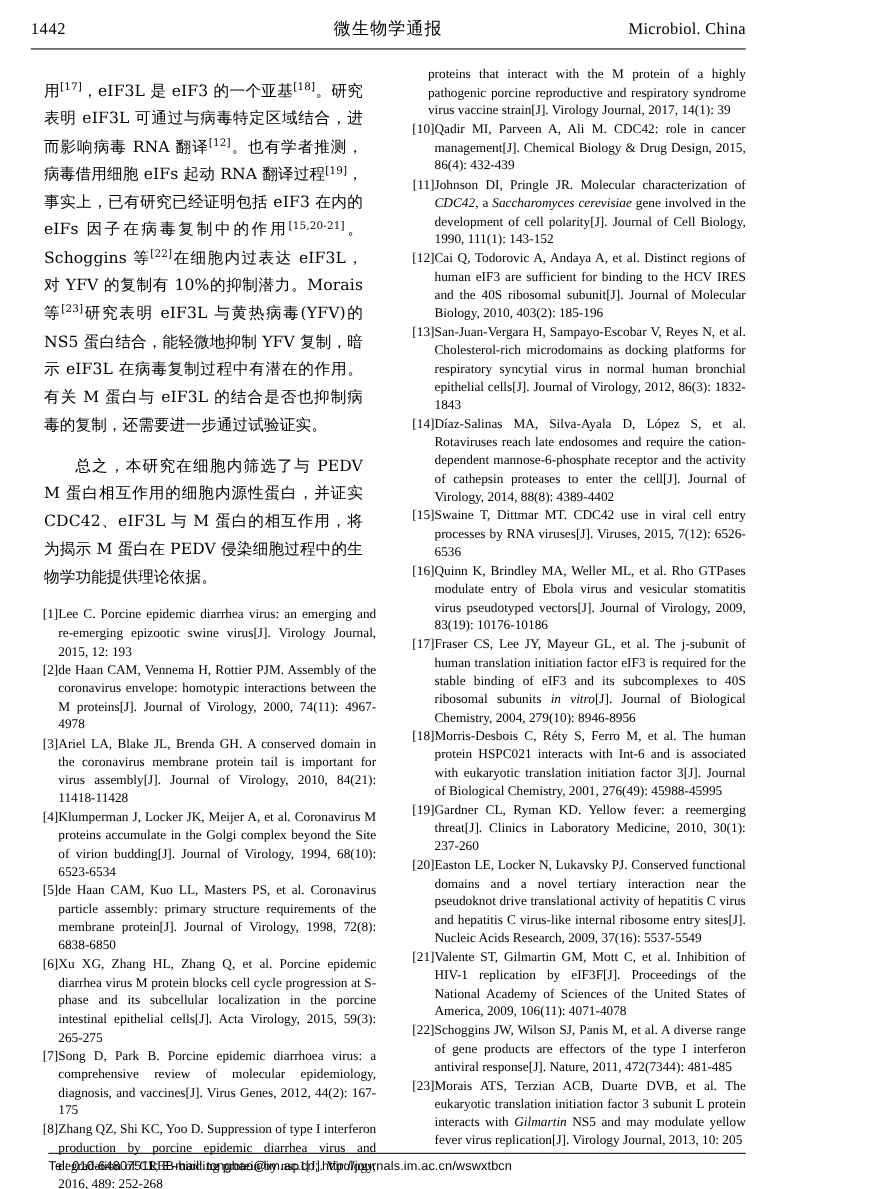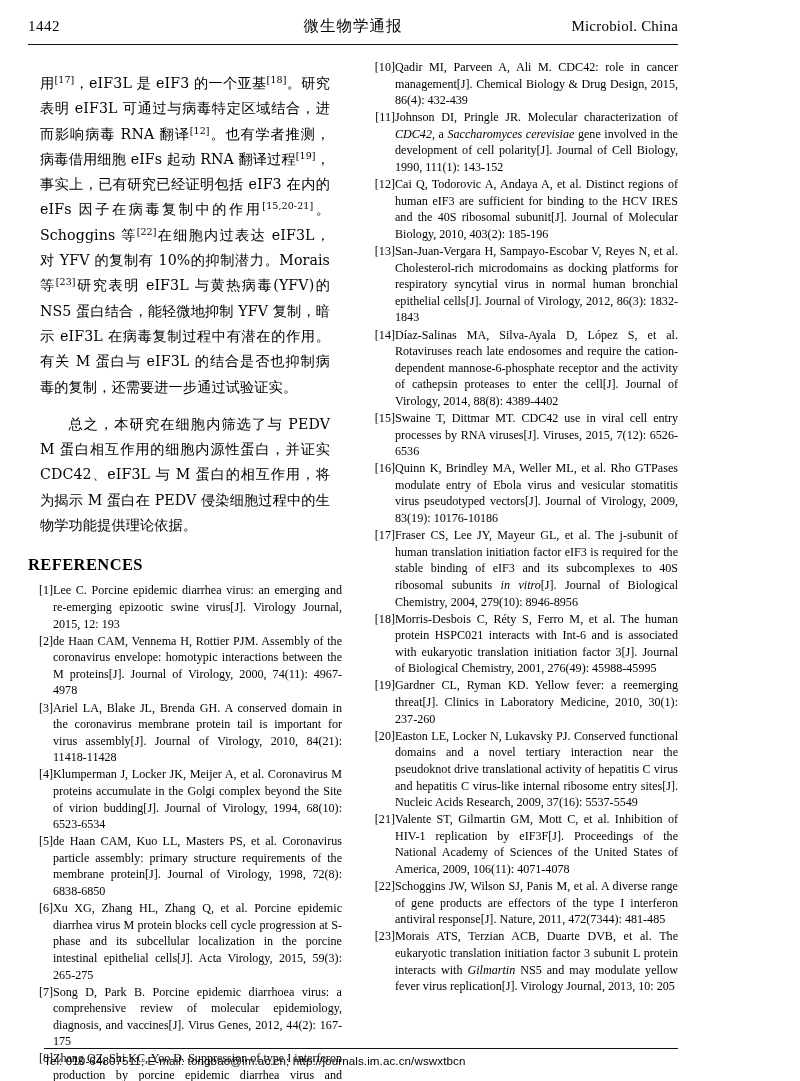--- a/index.html
+++ b/index.html
@@ -159,21 +159,20 @@
   </div>
   <div class="rule-top"></div>
 
   <div class="columns">
 
     <div class="col">
       <div id="cn-body">
           <p class="cn-par">用<sup>[17]</sup>，eIF3L 是 eIF3 的一个亚基<sup>[18]</sup>。研究表明 eIF3L 可通过与病毒特定区域结合，进而影响病毒 RNA 翻译<sup>[12]</sup>。也有学者推测，病毒借用细胞 eIFs 起动 RNA 翻译过程<sup>[19]</sup>，事实上，已有研究已经证明包括 eIF3 在内的 eIFs 因子在病毒复制中的作用<sup>[15,20-21]</sup>。Schoggins 等<sup>[22]</sup>在细胞内过表达 eIF3L，对 YFV 的复制有 10%的抑制潜力。Morais 等<sup>[23]</sup>研究表明 eIF3L 与黄热病毒(YFV)的 NS5 蛋白结合，能轻微地抑制 YFV 复制，暗示 eIF3L 在病毒复制过程中有潜在的作用。有关 M 蛋白与 eIF3L 的结合是否也抑制病毒的复制，还需要进一步通过试验证实。</p>
           <p class="cn-par indent">总之，本研究在细胞内筛选了与 PEDV M 蛋白相互作用的细胞内源性蛋白，并证实 CDC42、eIF3L 与 M 蛋白的相互作用，将为揭示 M 蛋白在 PEDV 侵染细胞过程中的生物学功能提供理论依据。</p>
         </div>
-      <h2 class="ref-title">REFERENCES</h2>
       <ul class="ref-list" id="refs-left">
           <li class="ref-item">
             <span class="ref-num">[1]</span>
             <span class="ref-text">Lee C. Porcine epidemic diarrhea virus: an emerging and re-emerging epizootic swine virus[J]. Virology Journal, 2015, 12: 193</span>
           </li>
           <li class="ref-item">
             <span class="ref-num">[2]</span>
             <span class="ref-text">de Haan CAM, Vennema H, Rottier PJM. Assembly of the coronavirus envelope: homotypic interactions between the M proteins[J]. Journal of Virology, 2000, 74(11): 4967-4978</span>
           </li>
           <li class="ref-item">
@@ -202,20 +201,24 @@
           </li>
           <li class="ref-item">
             <span class="ref-num">[9]</span>
             <span class="ref-text">Wang Q, Li YW, Dong H, et al. Saccharomyces of host cellular</span>
           </li>
         </ul>
     </div>
 
     <div class="col">
       <ul class="ref-list" id="refs-right">
+          <li class="ref-item">
+            <span class="ref-num"></span>
+            <span class="ref-text">proteins that interact with the M protein of a highly pathogenic porcine reproductive and respiratory syndrome virus vaccine strain[J]. Virology Journal, 2017, 14(1): 39</span>
+          </li>
           <li class="ref-item">
             <span class="ref-num wide">[10]</span>
             <span class="ref-text">Qadir MI, Parveen A, Ali M. CDC42: role in cancer management[J]. Chemical Biology &amp; Drug Design, 2015, 86(4): 432-439</span>
           </li>
           <li class="ref-item">
             <span class="ref-num wide">[11]</span>
             <span class="ref-text">Johnson DI, Pringle JR. Molecular characterization of <i>CDC42</i>, a <i>Saccharomyces cerevisiae</i> gene involved in the development of cell polarity[J]. Journal of Cell Biology, 1990, 111(1): 143-152</span>
           </li>
           <li class="ref-item">
             <span class="ref-num wide">[12]</span>

